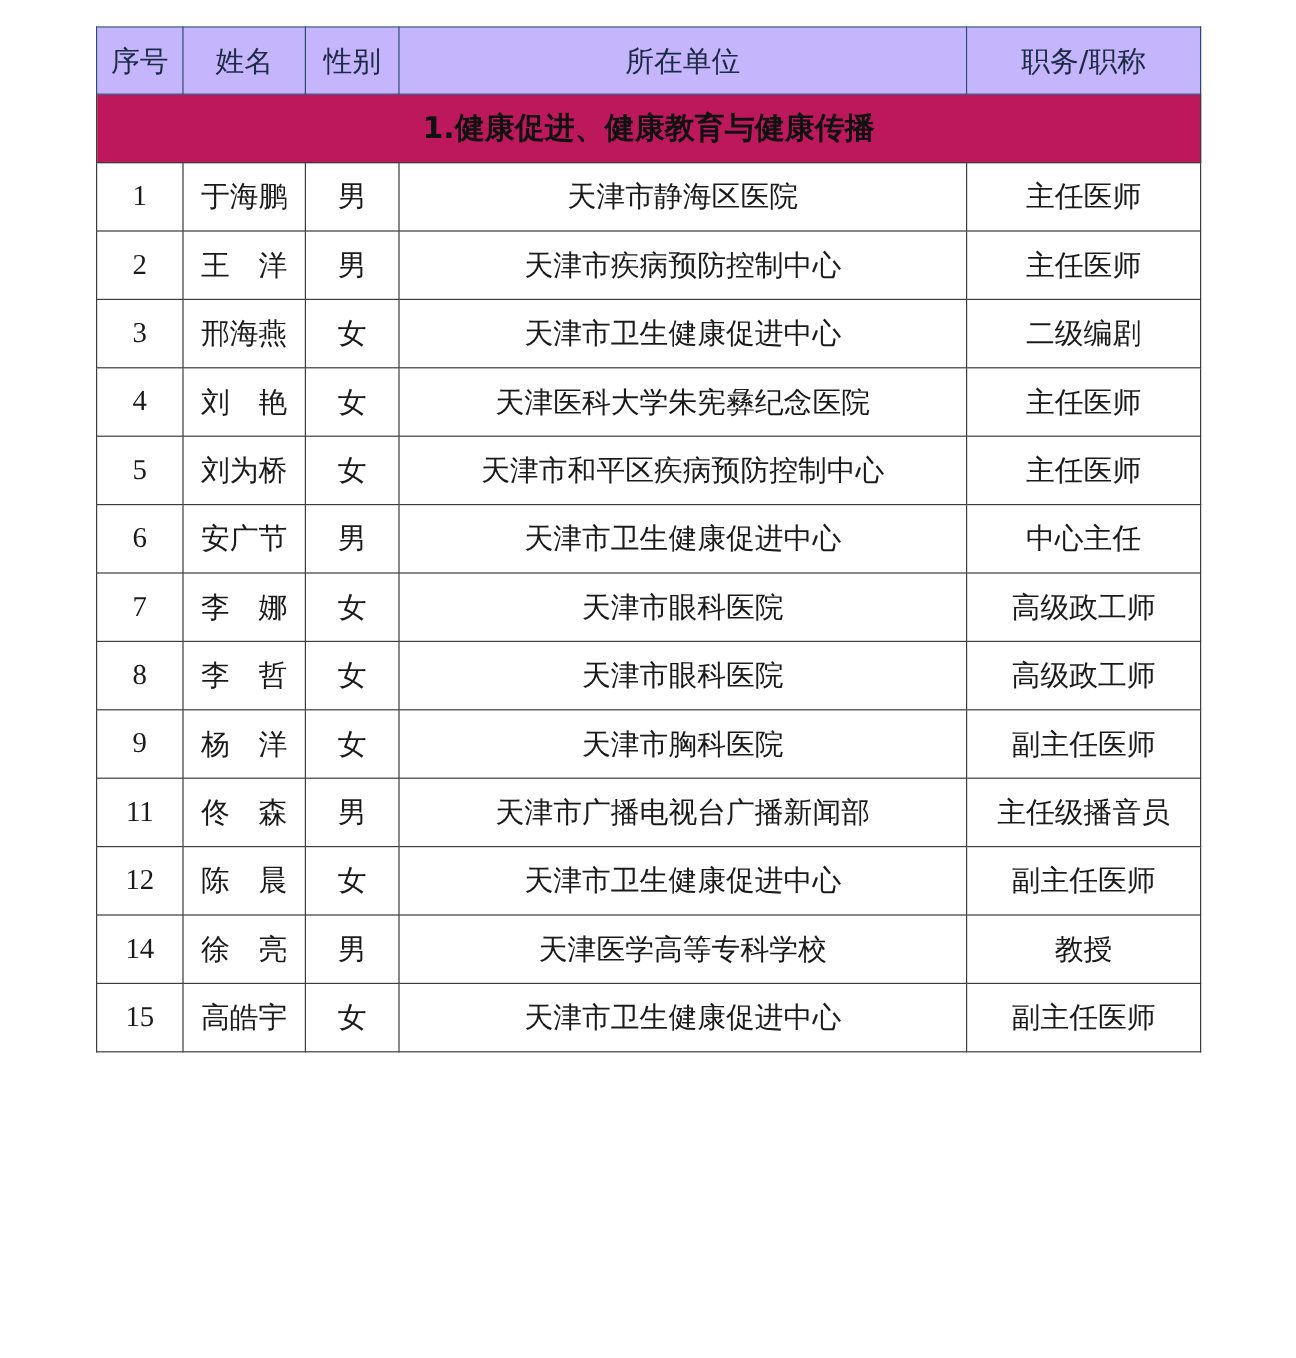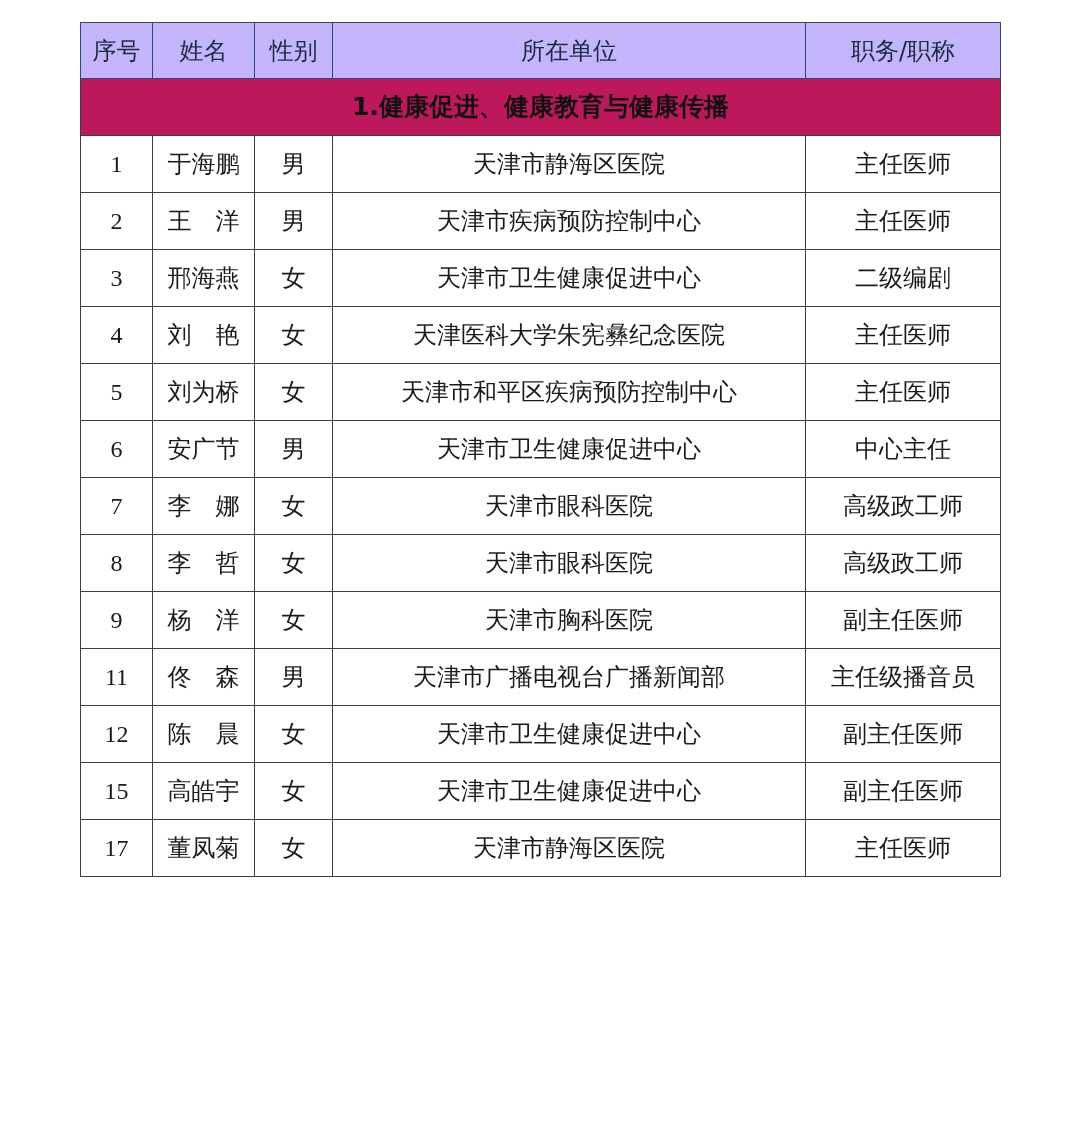--- a/index.html
+++ b/index.html
@@ -155,27 +155,27 @@
       <td>主任级播音员</td>
     </tr>
     <tr class="data-row">
       <td class="c-no">12</td>
       <td class="c-name">陈　晨</td>
       <td>女</td>
       <td>天津市卫生健康促进中心</td>
       <td>副主任医师</td>
     </tr>
     <tr class="data-row">
+      <td class="c-no">14</td>
+      <td class="c-name">徐　亮</td>
+      <td>男</td>
+      <td>天津医学高等专科学校</td>
+      <td>教授</td>
+    </tr>
+    <tr class="data-row">
       <td class="c-no">15</td>
       <td class="c-name">高皓宇</td>
       <td>女</td>
       <td>天津市卫生健康促进中心</td>
       <td>副主任医师</td>
     </tr>
-    <tr class="data-row">
-      <td class="c-no">17</td>
-      <td class="c-name">董凤菊</td>
-      <td>女</td>
-      <td>天津市静海区医院</td>
-      <td>主任医师</td>
-    </tr>
   </tbody>
 </table>
 
 </body></html>

